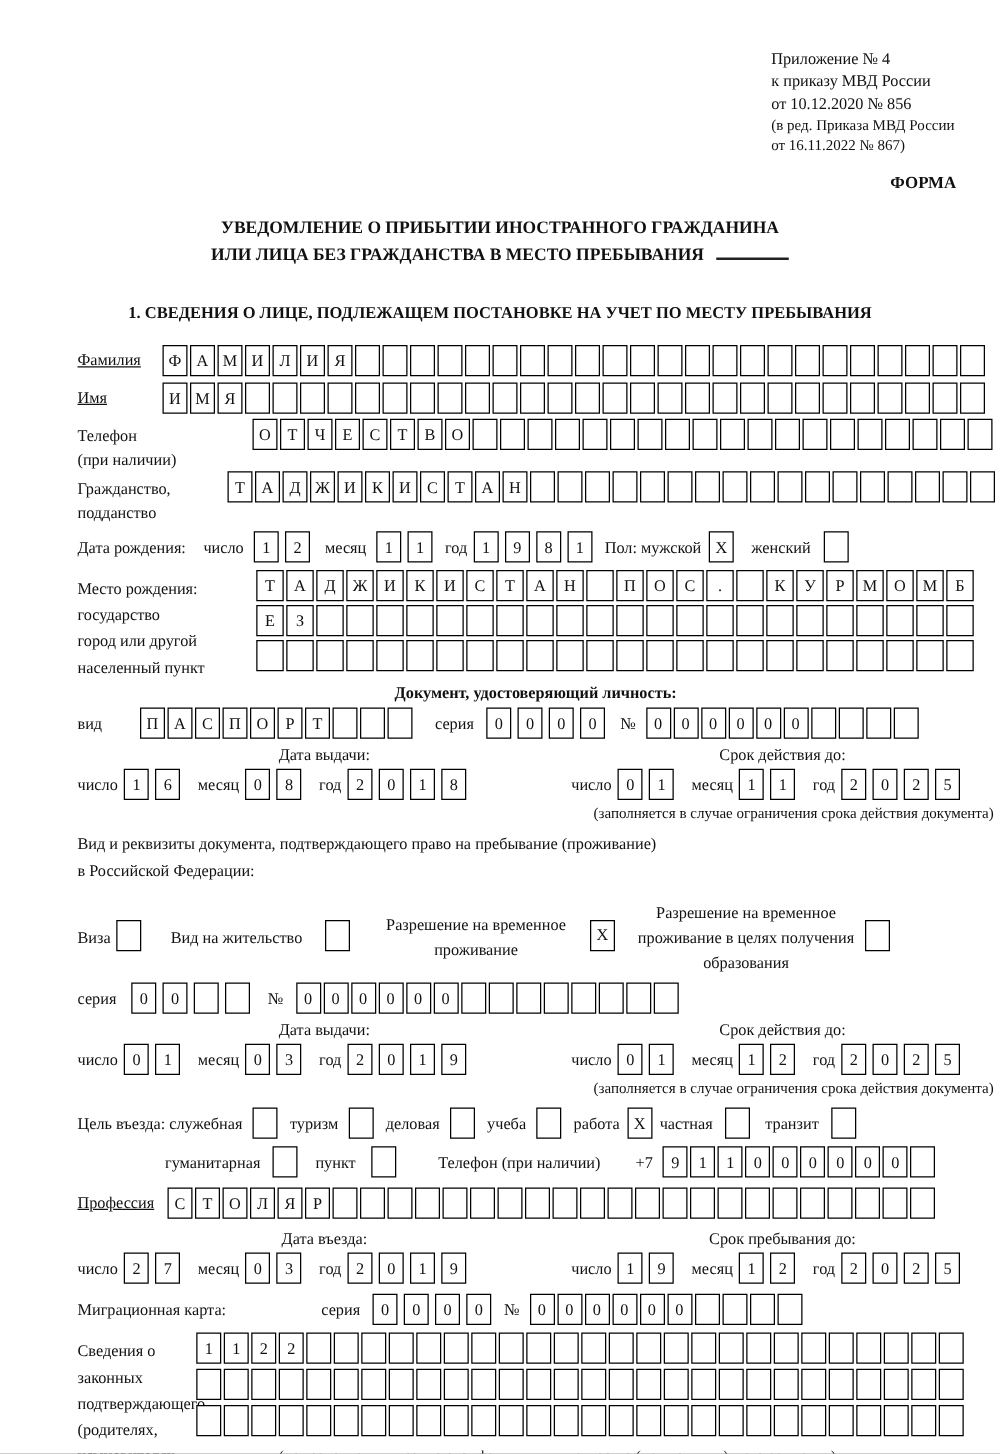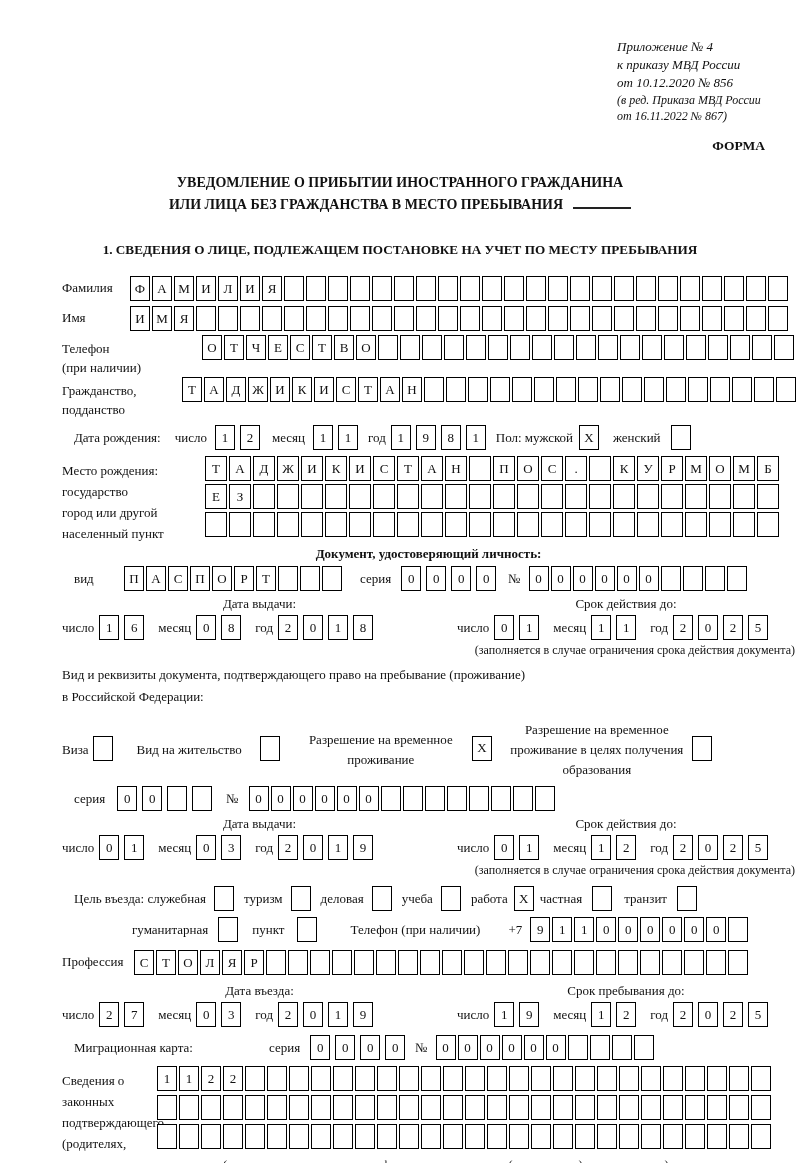--- a/index.html
+++ b/index.html
@@ -8,31 +8,31 @@
     position: relative;
     width: 800px; height: 1163px;
     margin: 0 auto;
     background: #ffffff;
     color: #111;
     font-family: "Liberation Serif", serif;
     font-size: 13px;
     overflow: hidden;
   }
   
-  .hdr-right { margin: 38px 0 0 617px; line-height: 18px; font-style: italic; }
+  .hdr-right { margin: 38px 0 0 617px; line-height: 18px; }
   .hdr-right .small { font-size: 12px; line-height: 16px; }
   .forma { text-align: right; padding-right: 35px; font-weight: bold; margin-top: 14px; font-size: 13.5px; }
   
   .title { text-align: center; font-weight: bold; font-size: 14px; margin-top: 18px; line-height: 22px; }
   .blank-underline { display: inline-block; width: 58px; border-bottom: 2px solid #222; height: 14px; margin-left: 10px; }
   .sec-head { text-align: center; font-weight: bold; font-size: 13.2px; margin-top: 26px; font-family: Liberation Serif, serif; }
   
   .form { margin: 18px 5px 0 62px; }
   .frow { display: flex; align-items: flex-start; }
-  .flabel { flex: 0 0 auto; padding-top: 4px; }
+  .flabel { flex: 0 0 auto; padding-top: 4px; text-decoration: underline; }
   .lblcol { flex: 0 0 auto; line-height: 19px; padding-top: 4px; }
   .lbl { white-space: nowrap; }
   
   .cells { display: flex; gap: 2px; flex-wrap: nowrap; }
   .cell {
     flex: 0 0 auto;
     width: 20px; height: 25px;
     border: 1.6px solid #000;
     display: inline-flex; align-items: center; justify-content: center;
     font-size: 13px; background: #fff;
@@ -45,21 +45,21 @@
   .dates .col-l { width: 395px; }
   .dates .col-r { flex: 1; }
   .dates-head { text-align: center; margin-bottom: 3px; }
   .date-line { display: flex; align-items: center; }
   .date-line .lbl { margin-right: 5px; }
   .date-line .gap { width: 14px; }
   .note { text-align: right; font-size: 12px; margin-top: 3px; }
   
   .opts { display: flex; align-items: center; margin-top: 8px; }
   .opt-multi { text-align: center; line-height: 20px; }
-  .inline-row { display: flex; align-items: center; margin-left: 12px; }
+  .inline-row { display: flex; align-items: center; }
   .stack { display: flex; flex-direction: column; }.mt4{margin-top:4px}.mt6{margin-top:6px}.mt8{margin-top:8px}
   .mb3{margin-bottom:3px}.mb4{margin-bottom:4px}.mb5{margin-bottom:5px}.mb6{margin-bottom:6px}
   .reps-note { font-size: 12.2px; margin-top: 9px; margin-left: 66px; }
 </style>
 </head>
 <body>
 
 <div class="page">
 
   <div class="hdr-right">

